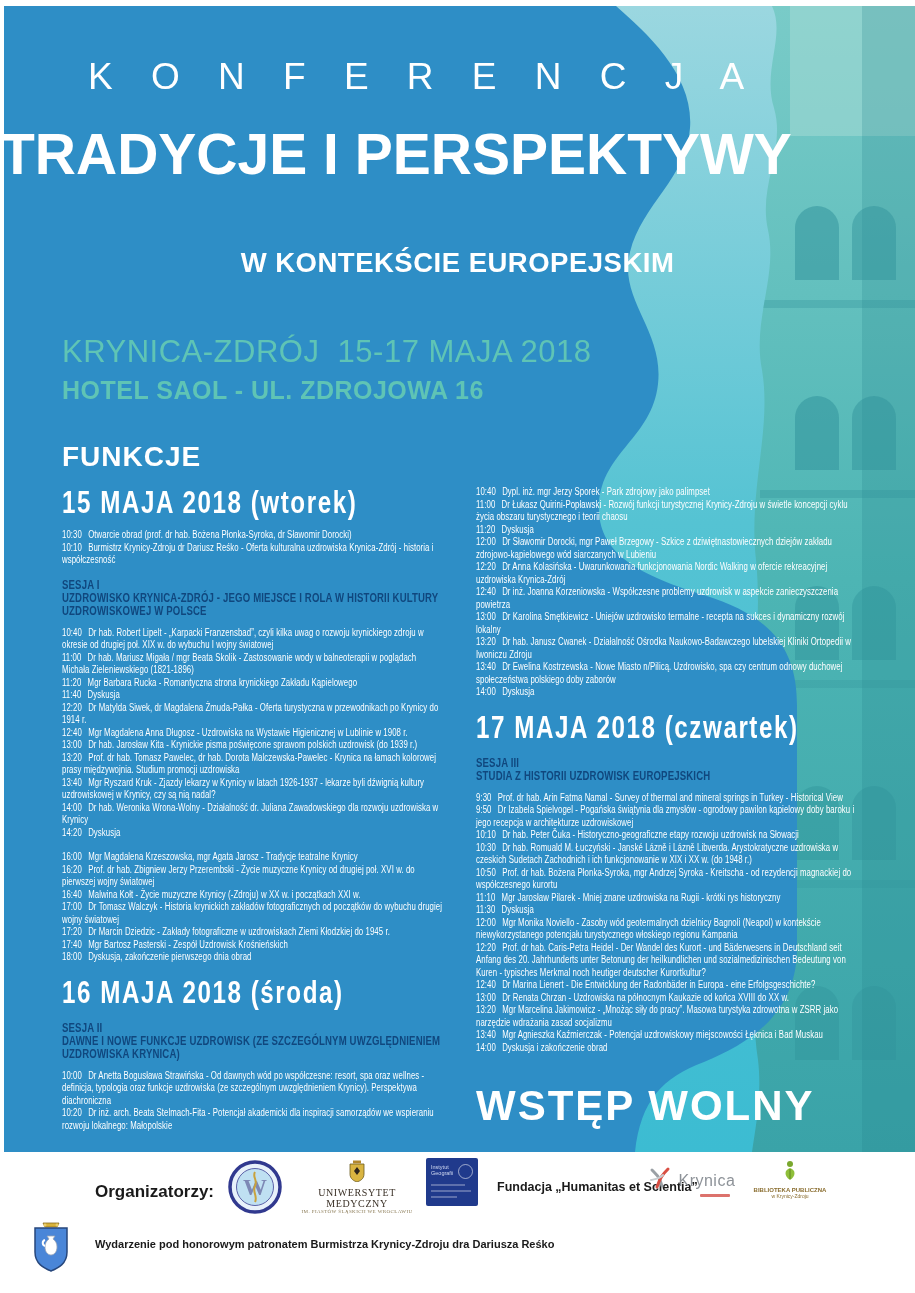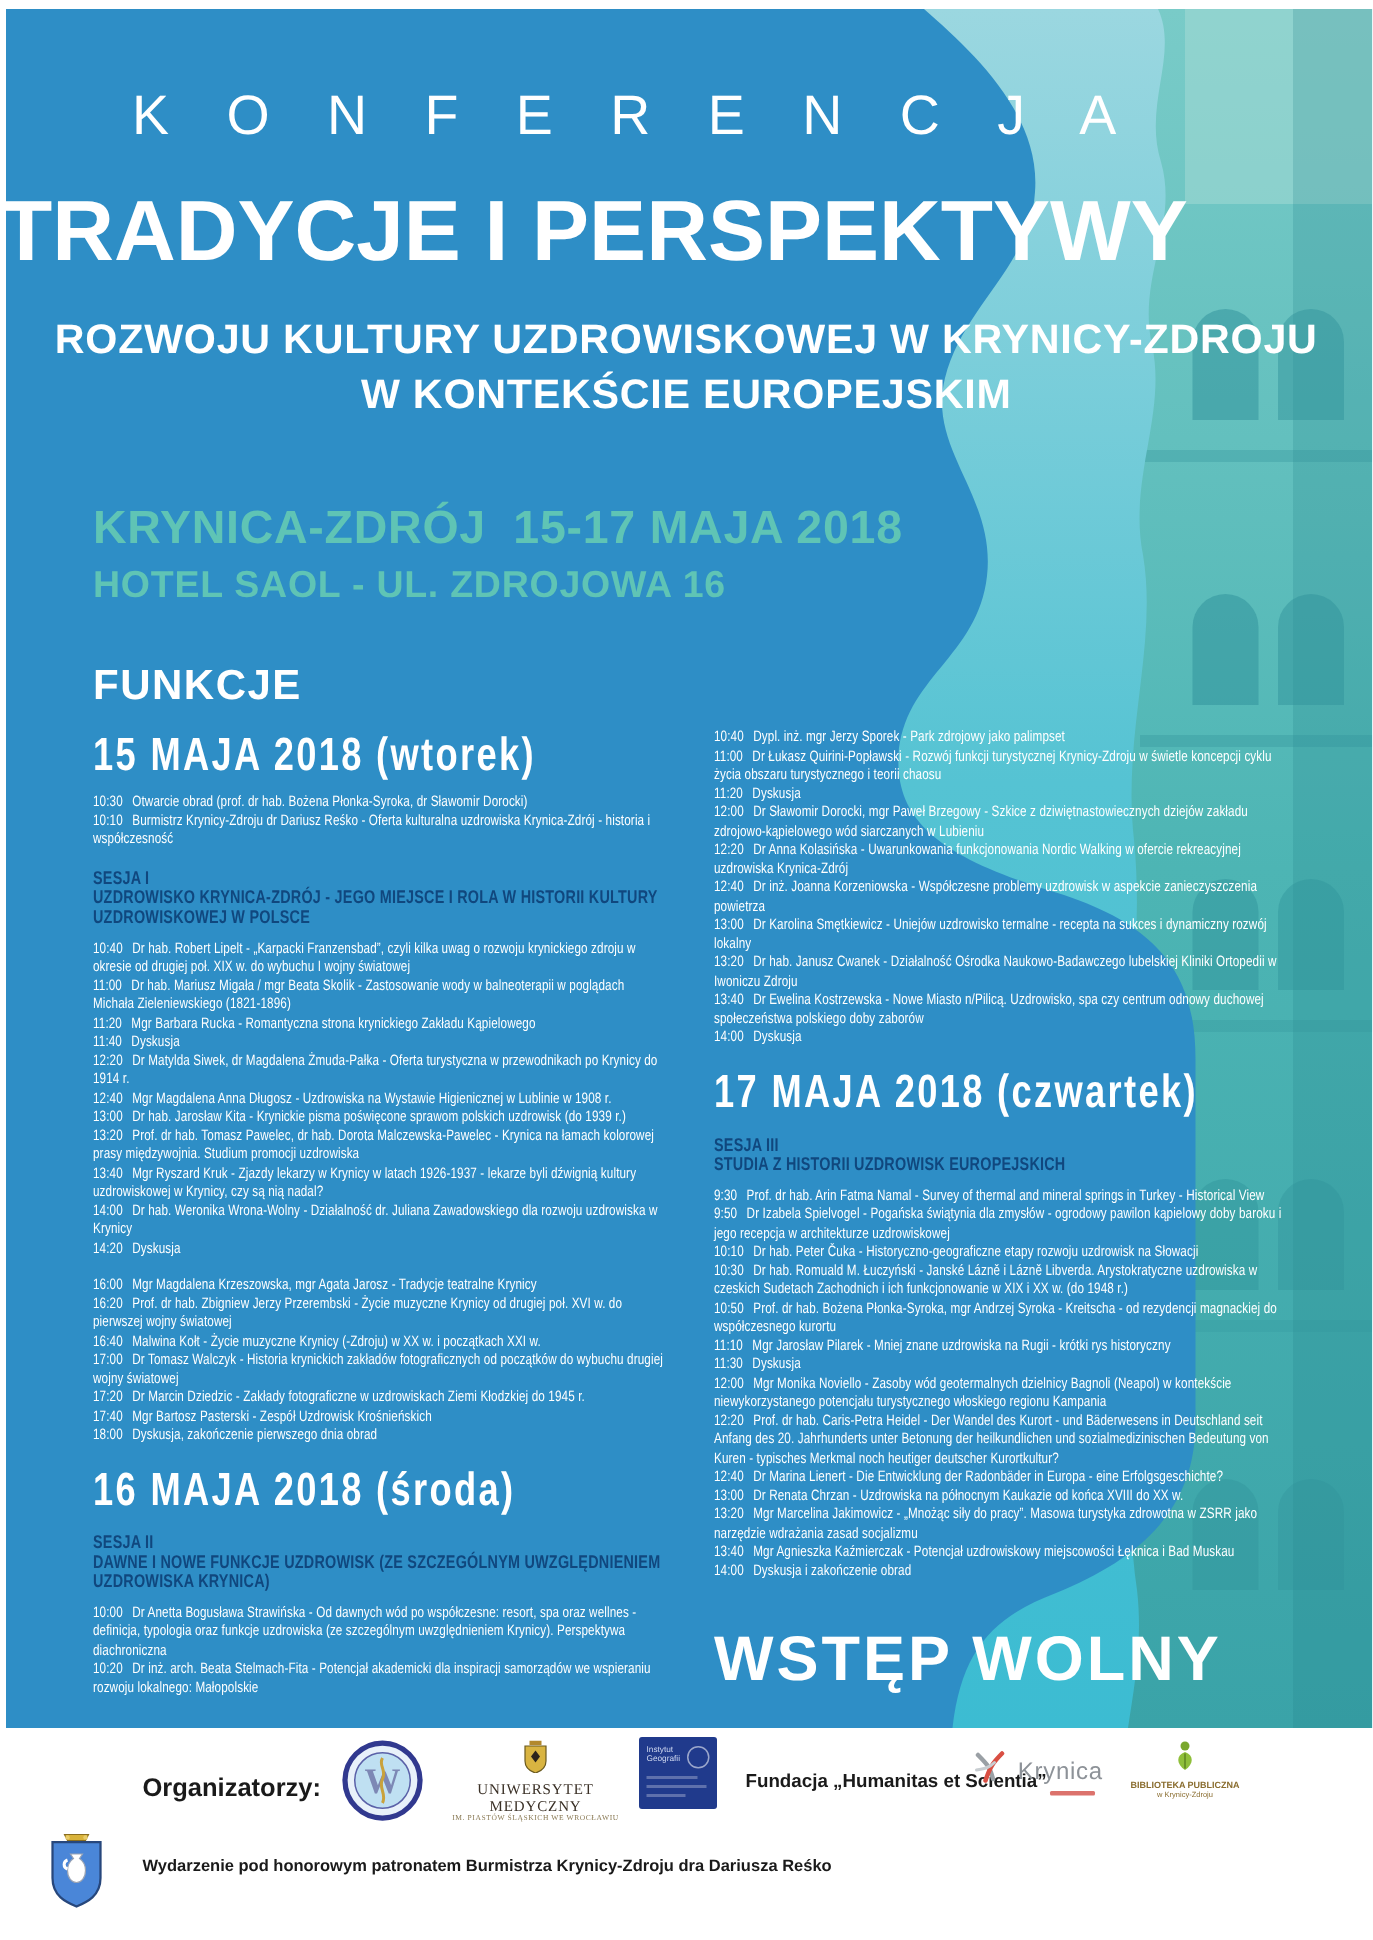--- a/index.html
+++ b/index.html
@@ -5,21 +5,21 @@
   html,body{margin:0;padding:0;background:#ffffff;}
   .poster{position:relative;width:915px;height:1293px;background:#ffffff;overflow:hidden;
           font-family:"Liberation Sans", sans-serif;padding-left:16px;}
   svg.bg{position:absolute;left:0;top:0;}
   .content-clip{position:absolute;left:0;top:0;width:915px;height:1152px;overflow:hidden;}
   .kicker{position:absolute;left:88px;top:56px;color:#fff;font-size:37px;font-weight:400;letter-spacing:14px;}
   .title{position:absolute;left:0;top:126px;width:915px;text-align:left;color:#fff;
          font-size:57px;font-weight:700;letter-spacing:0px;line-height:1;}
   .subtitle{position:absolute;left:0;width:915px;text-align:center;color:#fff;font-weight:700;font-size:27.5px;letter-spacing:.5px;}
   .sub1{top:210px;} .sub2{top:247px;}
-  .venue1{position:absolute;left:62px;top:334px;color:#5fc4b5;font-weight:700;font-size:31px;letter-spacing:.5px;white-space:pre;text-align:center;}
+  .venue1{position:absolute;left:62px;top:334px;color:#5fc4b5;font-weight:400;font-size:31px;letter-spacing:.5px;white-space:pre;text-align:center;}
   .venue2{position:absolute;left:62px;top:376px;color:#5fc4b5;font-weight:700;font-size:25px;letter-spacing:.5px;}
   .program-label{position:absolute;left:62px;top:441px;color:#fff;font-weight:700;font-size:28px;letter-spacing:1px;}
   .col{position:absolute;top:486px;width:490px;transform:scaleX(0.78);transform-origin:0 0;color:#fff;}
   .col0{left:62px;} .col1{left:476px;}
   .day{font-size:31px;font-weight:700;letter-spacing:2px;color:#fff;margin:10px 0 9px;line-height:1.1;}
   .col > .day:first-child{margin-top:0;}
   .session{color:#10477e;font-weight:700;font-size:12.3px;line-height:13px;margin:12px 0 9px;letter-spacing:.2px;}
   .items{margin:0 0 12px;}
   .items:last-child{margin-bottom:0;}
   .item{font-size:10px;line-height:12.5px;letter-spacing:.1px;}
@@ -101,21 +101,20 @@
          C775,617 797,652 797,706
          L797,948
          C797,1008 758,1040 704,1062
          C662,1078 641,1100 635,1152
          L4,1152 Z"></path>
   </svg>
 
   <div class="content-clip">
     <div class="kicker">K O N F E R E N C J A</div>
     <div class="title">TRADYCJE I PERSPEKTYWY</div>
-    <div class="subtitle sub1">ROZWOJU KULTURY UZDROWISKOWEJ W KRYNICY-ZDROJU</div>
     <div class="subtitle sub2">W KONTEKŚCIE EUROPEJSKIM</div>
     <div class="venue1">KRYNICA-ZDRÓJ  15-17 MAJA 2018</div>
     <div class="venue2">HOTEL SAOL - UL. ZDROJOWA 16</div>
     <div class="program-label">FUNKCJE</div>
 
     <div class="col col0">
         <div class="day">15 MAJA 2018 (wtorek)</div>
         <div class="items">
           <div class="item"><span class="t">10:30</span><span>Otwarcie obrad (prof. dr hab. Bożena Płonka-Syroka, dr Sławomir Dorocki)</span></div>
           <div class="item"><span class="t">10:10</span><span>Burmistrz Krynicy-Zdroju dr Dariusz Reśko - Oferta kulturalna uzdrowiska Krynica-Zdrój - historia i współczesność</span></div>

